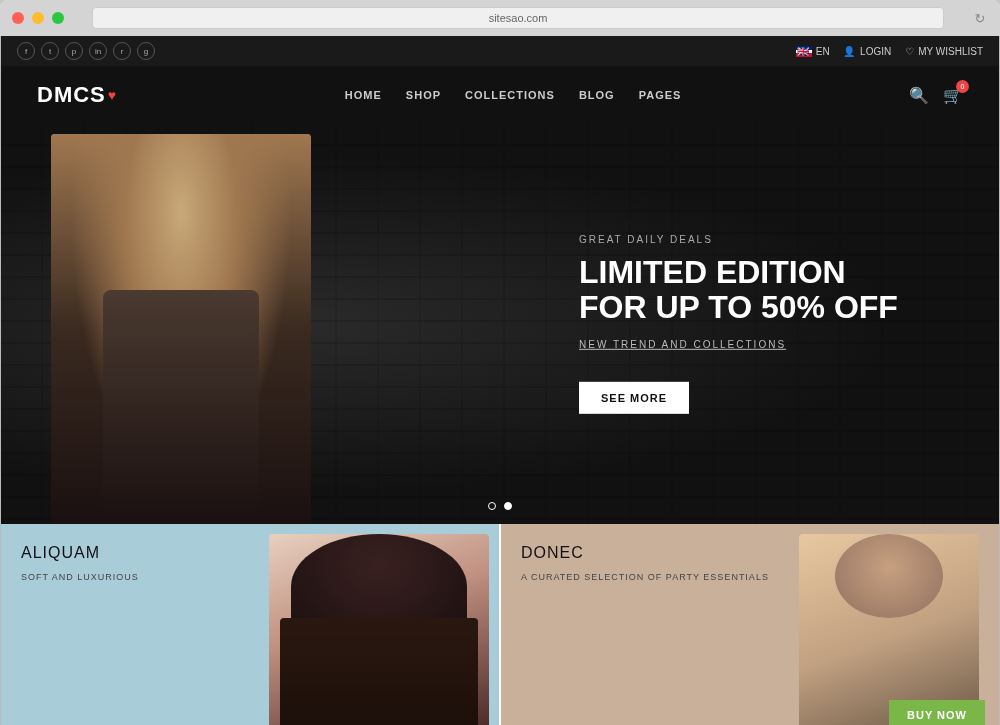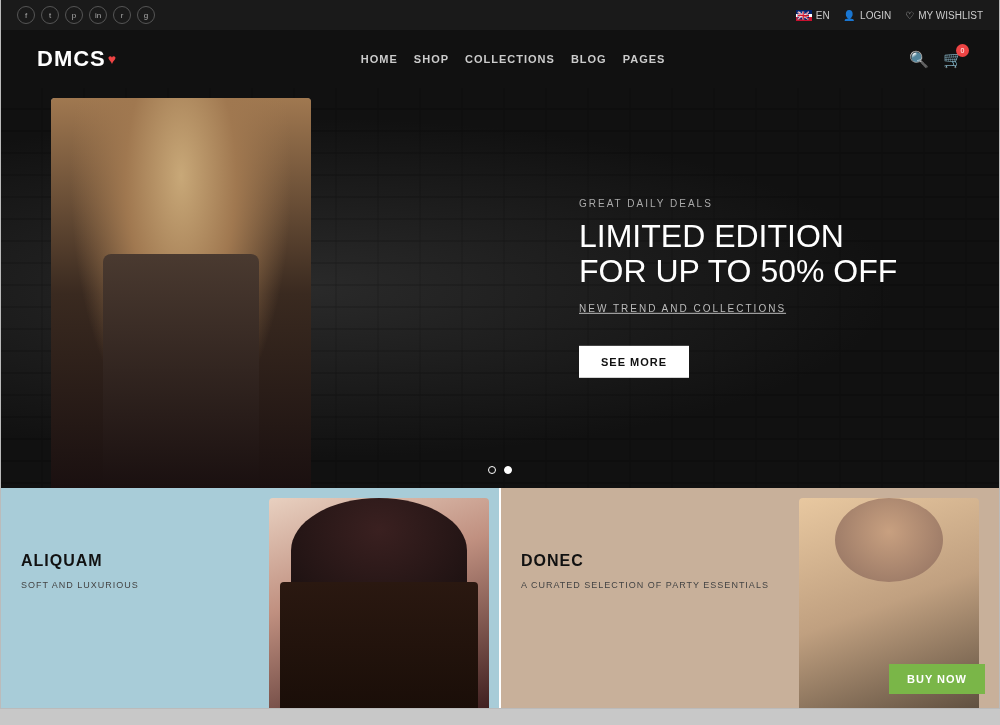--- a/index.html
+++ b/index.html
@@ -136,21 +136,21 @@
       display: flex;
       align-items: center;
       gap: 2px;
     }
     .logo-heart {
       color: #e44;
       font-size: 14px;
     }
     .nav-links {
       display: flex;
-      gap: 16px;
+      gap: 24px;
       align-items: center;
     }
     .nav-link {
       color: #ccc;
       font-size: 11px;
       font-weight: 600;
       letter-spacing: 1px;
       cursor: pointer;
       text-transform: uppercase;
     }
@@ -271,21 +271,21 @@
     }
     .hero-subtitle {
       font-size: 10px;
       letter-spacing: 2px;
       color: #aaa;
       text-transform: uppercase;
       margin-bottom: 10px;
     }
     .hero-title {
       font-size: 32px;
-      font-weight: 400;
+      font-weight: 700;
       line-height: 1.1;
       margin-bottom: 14px;
       text-transform: uppercase;
     }
     .hero-desc {
       font-size: 10px;
       letter-spacing: 2px;
       color: #bbb;
       text-transform: uppercase;
       margin-bottom: 32px;
@@ -353,25 +353,24 @@
       border-left: 2px solid #fff;
     }
     .panel-label {
       position: absolute;
       top: 20px;
       left: 20px;
       z-index: 2;
     }
     .panel-title {
       font-size: 16px;
-      font-weight: 700;
+      font-weight: 400;
       color: #111;
       text-transform: uppercase;
       letter-spacing: 1px;
-      margin-top: 44px;
     }
     .panel-subtitle {
       font-size: 9px;
       color: #444;
       text-transform: uppercase;
       letter-spacing: 1px;
       margin-top: 10px;
     }
     
     .model-left {
@@ -436,20 +435,29 @@
       letter-spacing: 1px;
       cursor: pointer;
       text-transform: uppercase;
       z-index: 3;
     }
   </style>
 </head>
 <body>
 
 <div class="browser-chrome">
+  <div class="browser-titlebar">
+    <div class="browser-dot dot-red"></div>
+    <div class="browser-dot dot-yellow"></div>
+    <div class="browser-dot dot-green"></div>
+    <div class="browser-addressbar">
+      <span>sitesao.com</span>
+    </div>
+    <div class="browser-refresh">↻</div>
+  </div>
 
   <div class="browser-body">
     <div class="website">
 
       <div class="top-bar">
         <div class="social-icons">
           <div class="social-icon">f</div>
           <div class="social-icon">t</div>
           <div class="social-icon">p</div>
           <div class="social-icon">in</div>

